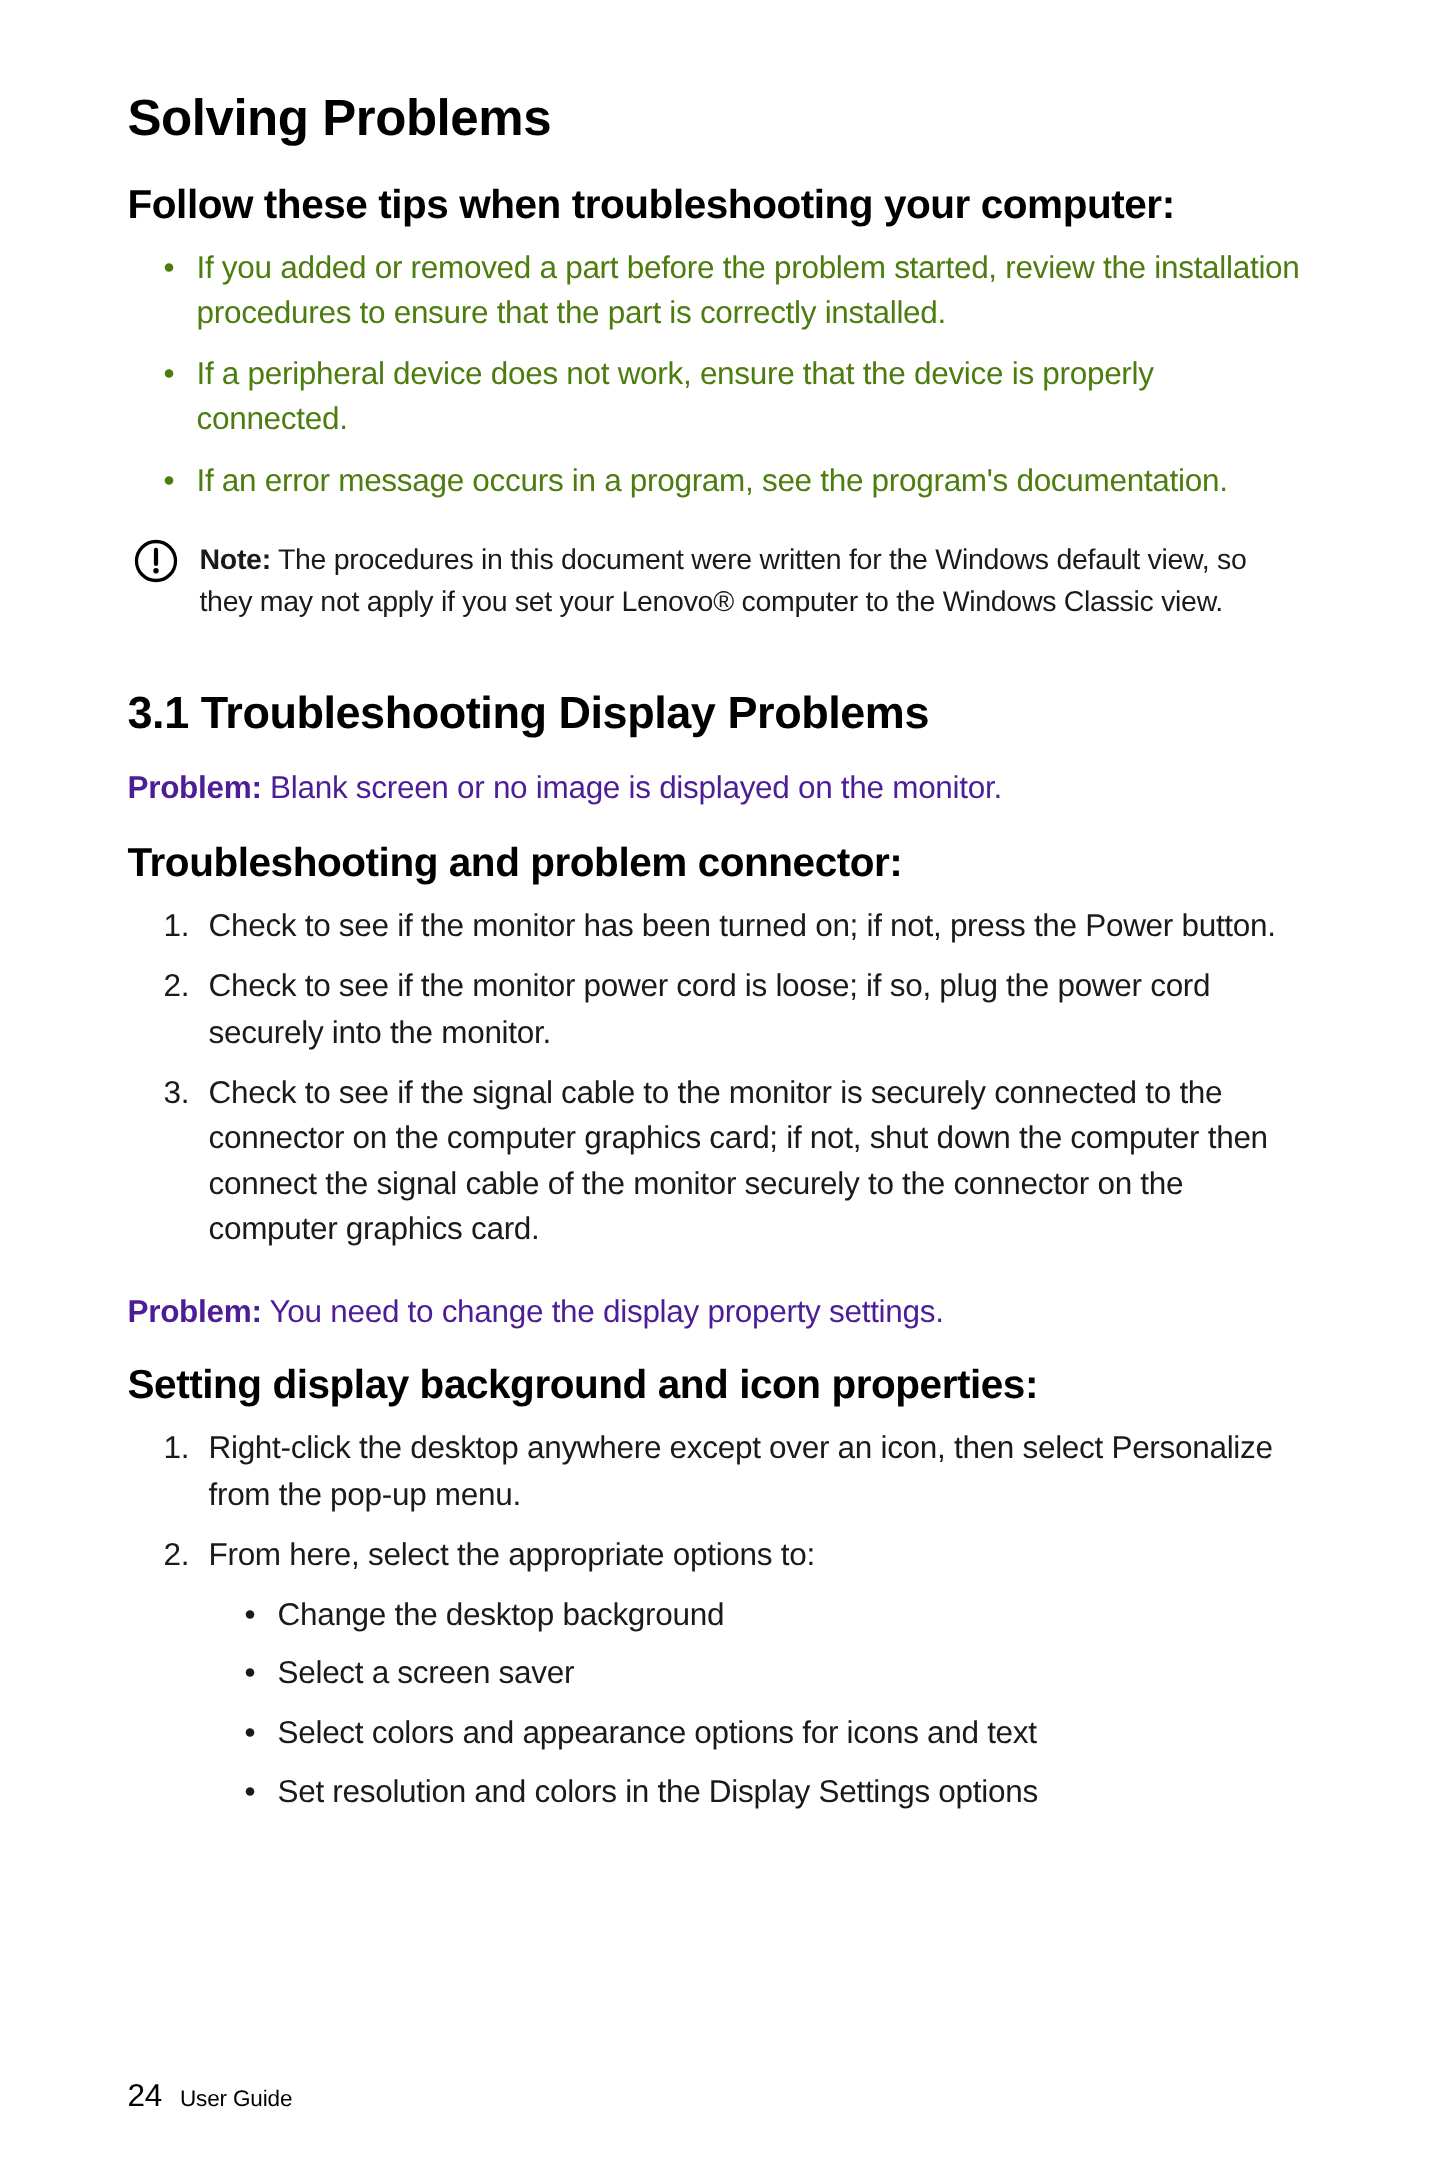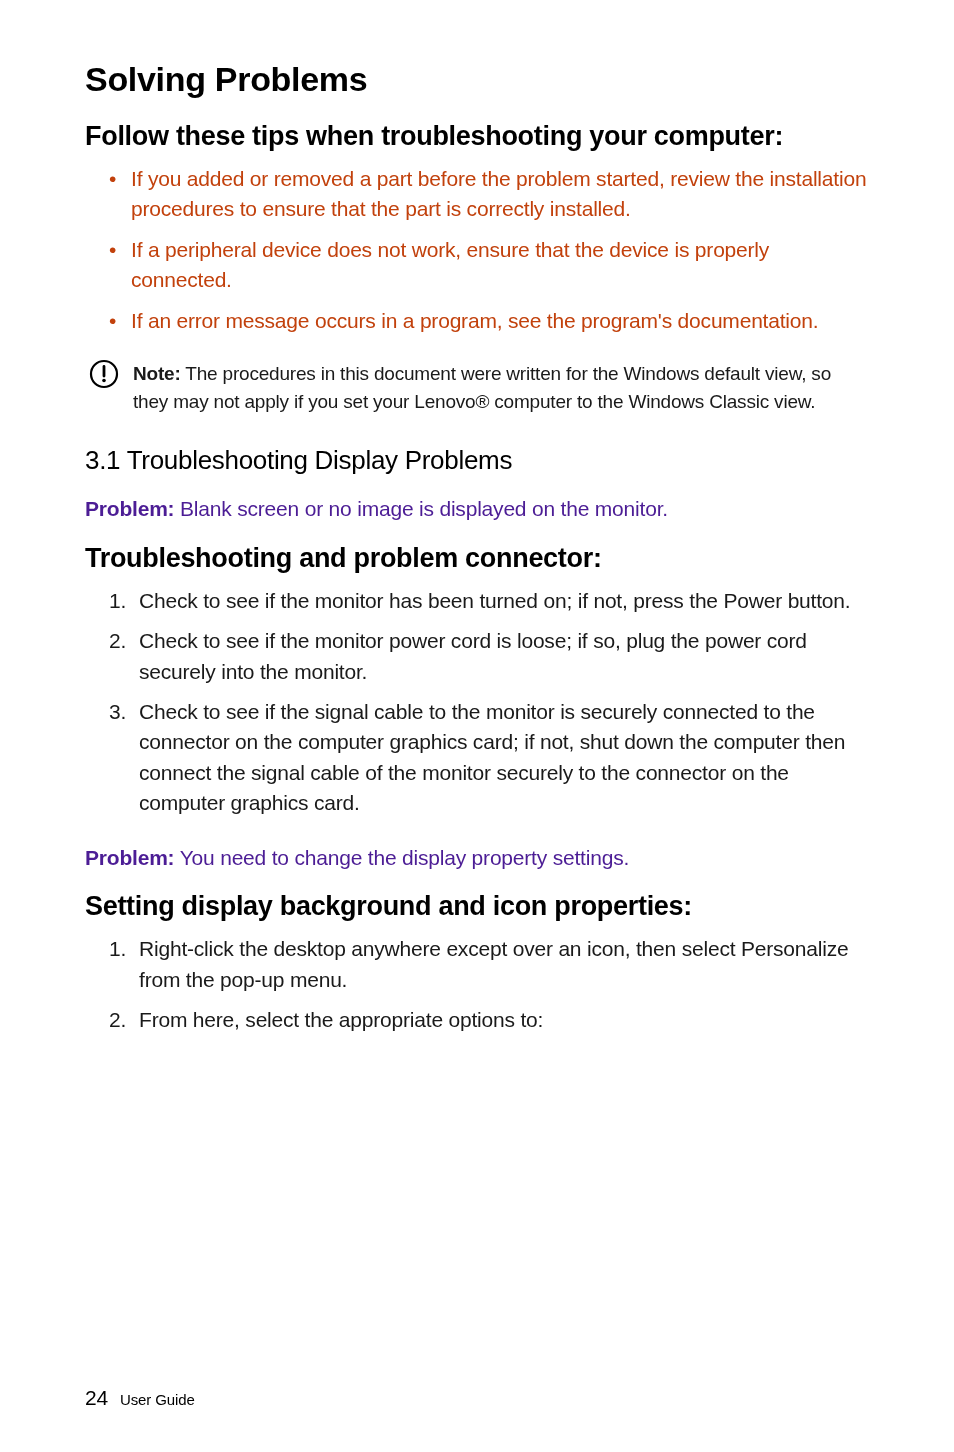--- a/index.html
+++ b/index.html
@@ -16,23 +16,23 @@
       padding: 60px 85px 40px 85px;
       position: relative;
     }
     .h1 {
       font-size: 34px;
       font-weight: bold;
       margin-bottom: 22px;
       letter-spacing: -0.3px;
     }
     .h2 {
-      font-size: 26px;
-      font-weight: normal;
-      margin-top: 30px;
+      font-size: 30px;
+      font-weight: bold;
+      margin-top: 44px;
       margin-bottom: 18px;
       letter-spacing: -0.3px;
     }
     .bold-para {
       font-size: 27px;
       font-weight: 600;
       margin-bottom: 12px;
       letter-spacing: -0.3px;
     }
     ul.bullets {
@@ -41,21 +41,21 @@
       margin-bottom: 16px;
     }
     ul.bullets > li {
       font-size: 21px;
       font-weight: 300;
       line-height: 1.45;
       margin-bottom: 10px;
       position: relative;
       padding-left: 22px;
       letter-spacing: -0.2px;
-      color: #c2410c;
+      color: #4d7c0f;
     }
     ul.bullets > li::before {
       content: "•";
       position: absolute;
       left: 0;
       top: 0;
       font-size: 21px;
     }
     ol.numbered {
       list-style: none;
@@ -199,19 +199,25 @@
 <p class="problem-line" style="margin-top:24px;">
   <span class="strong">Problem:</span><span> You need to change the display property settings.</span>
 </p>
 
 <p class="bold-para">Setting display background and icon properties:</p>
 
 <ol class="numbered">
   <li>Right-click the desktop anywhere except over an icon, then select Personalize from the pop-up menu.</li>
   <li>
     <span>From here, select the appropriate options to:</span>
+    <ul class="nested-bullets spacer-nested">
+      <li>Change the desktop background</li>
+      <li>Select a screen saver</li>
+      <li>Select colors and appearance options for icons and text</li>
+      <li>Set resolution and colors in the Display Settings options</li>
+    </ul>
   </li>
 </ol>
 
 <div class="footer">
   <span class="pn">24</span>
   <span class="ft">User Guide</span>
 </div>
 
 </body></html>

